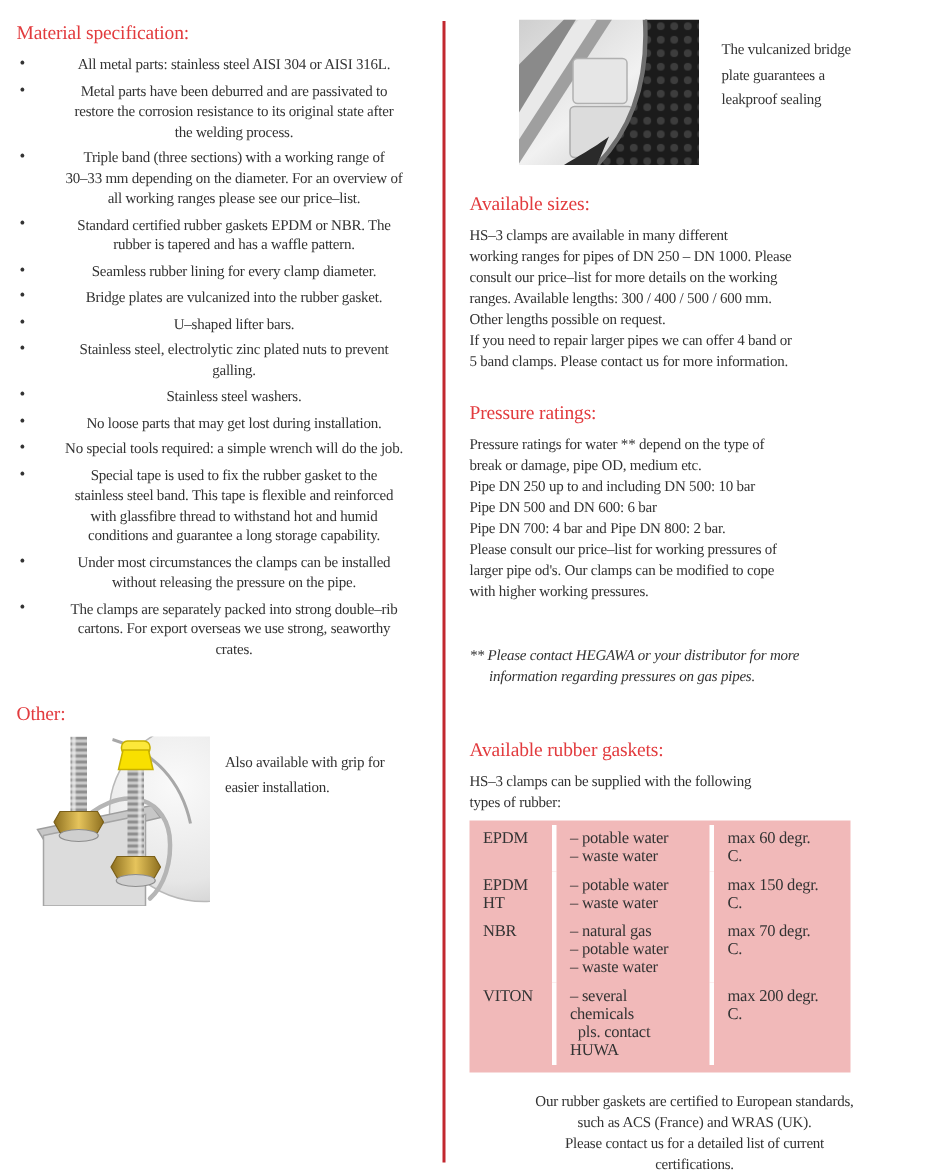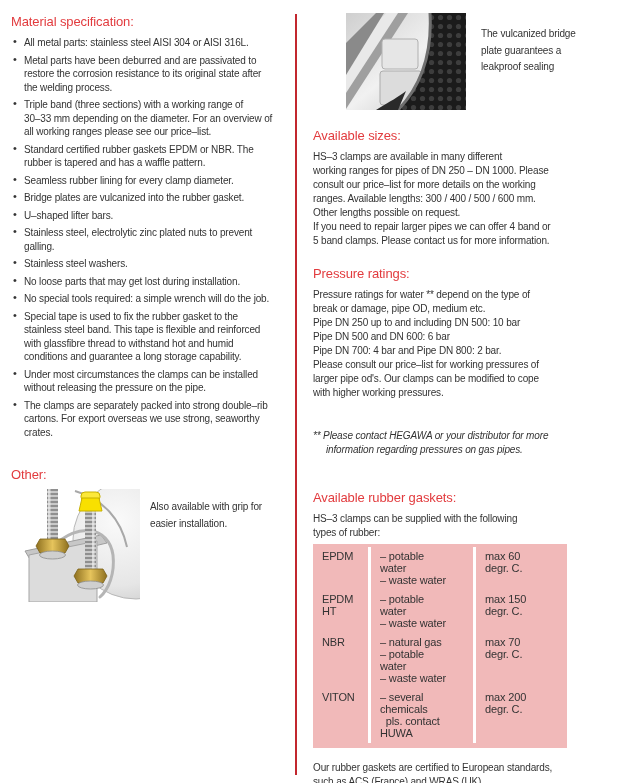--- a/index.html
+++ b/index.html
@@ -1,34 +1,34 @@
 <!DOCTYPE html>
 <html style="--heading-red: #e23b3e; --divider-red: #c2272e; --table-pink: #f1b9b9; --body-text: #333333;"><head>
 <meta charset="utf-8">
 <style>
   html,body{margin:0;padding:0;background:#fff;}
   .page{
     position:relative;width:615px;height:783px;background:#ffffff;overflow:hidden;
-    font-family:Liberation Sans, sans-serif;color:var(--body-text,#333);
+    font-family:Liberation Serif, serif;color:var(--body-text,#333);
   }
   .col-left{position:absolute;left:11px;top:14px;width:277px;}
   .col-right{position:absolute;left:313px;top:13px;width:300px;}
   .divider{position:absolute;left:295px;top:14px;width:2px;height:761px;background:var(--divider-red,#c2272e);}
 
   .heading{
     font-size:13px;font-weight:400;color:var(--heading-red,#e23b3e);
     margin:0 0 7px 0;letter-spacing:-0.1px;
   }
   .para,.caption,.bullets{
     font-size:10px;letter-spacing:-0.15px;color:var(--body-text,#333);
   }
   .para{line-height:14px;white-space:pre-line;margin:0;}
   .caption{line-height:16.5px;white-space:pre-line;}
 
-  .bullets{list-style:none;margin:2px 0 0 0;padding:0;line-height:13.5px;}
+  .bullets{list-style:none;margin:2px 0 0 0;padding:0;line-height:13.5px;text-align:center;}
   .bullets li{position:relative;padding-left:13px;margin:0 0 4px 0;white-space:pre-line;}
   .bullets li::before{content:"\2022";position:absolute;left:2px;top:-1px;font-size:11px;}
 
   .mt-sizes{margin-top:18px;}
   .mt-pressure{margin-top:18px;}
   .mt-gaskets{margin-top:33px;}
   .mt-other{margin-top:28px;}
 
   .note{
     font-style:italic;margin-top:29px;
@@ -43,21 +43,21 @@
   .gasket-table{
     display:grid;grid-template-columns:55px 105px 1fr;
     width:254px;background:var(--table-pink,#f1b9b9);
     padding:3px 0 5px 0;margin-top:4px;
   }
   .cell{
     font-size:11px;line-height:12px;letter-spacing:-0.15px;
     white-space:pre-line;padding:3px 21px 4px 9px;
   }
   .cell.c2,.cell.c3{border-left:3px solid #ffffff;}
-  .cert{margin-top:13px;}
+  .cert{margin-top:13px;text-align:center;}
 </style>
 </head>
 <body>
 
 <div class="page">
 
   <div class="col-left">
     <h2 class="heading">Material specification:</h2>
 
     <ul class="bullets">

